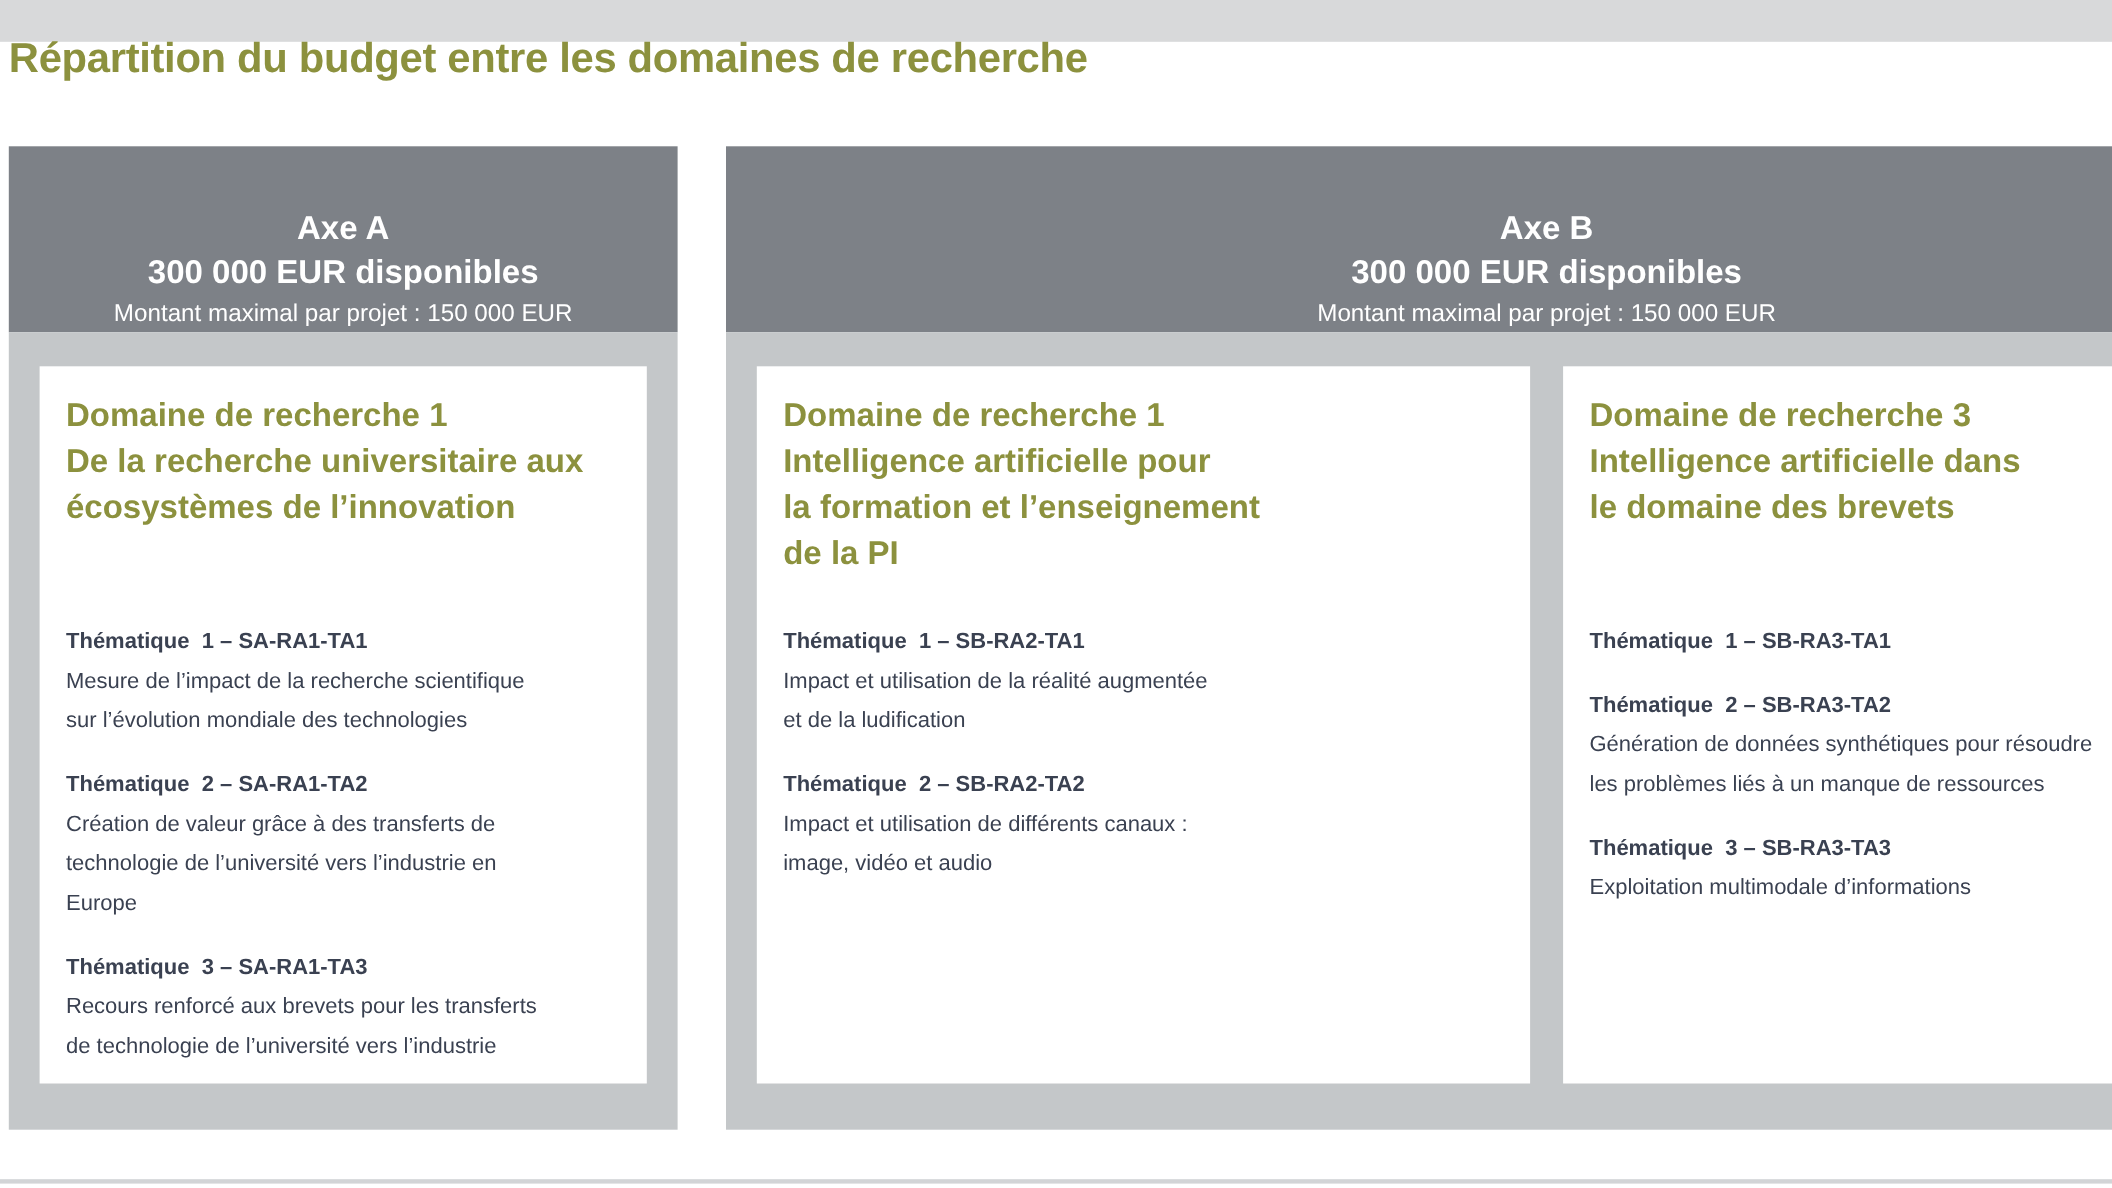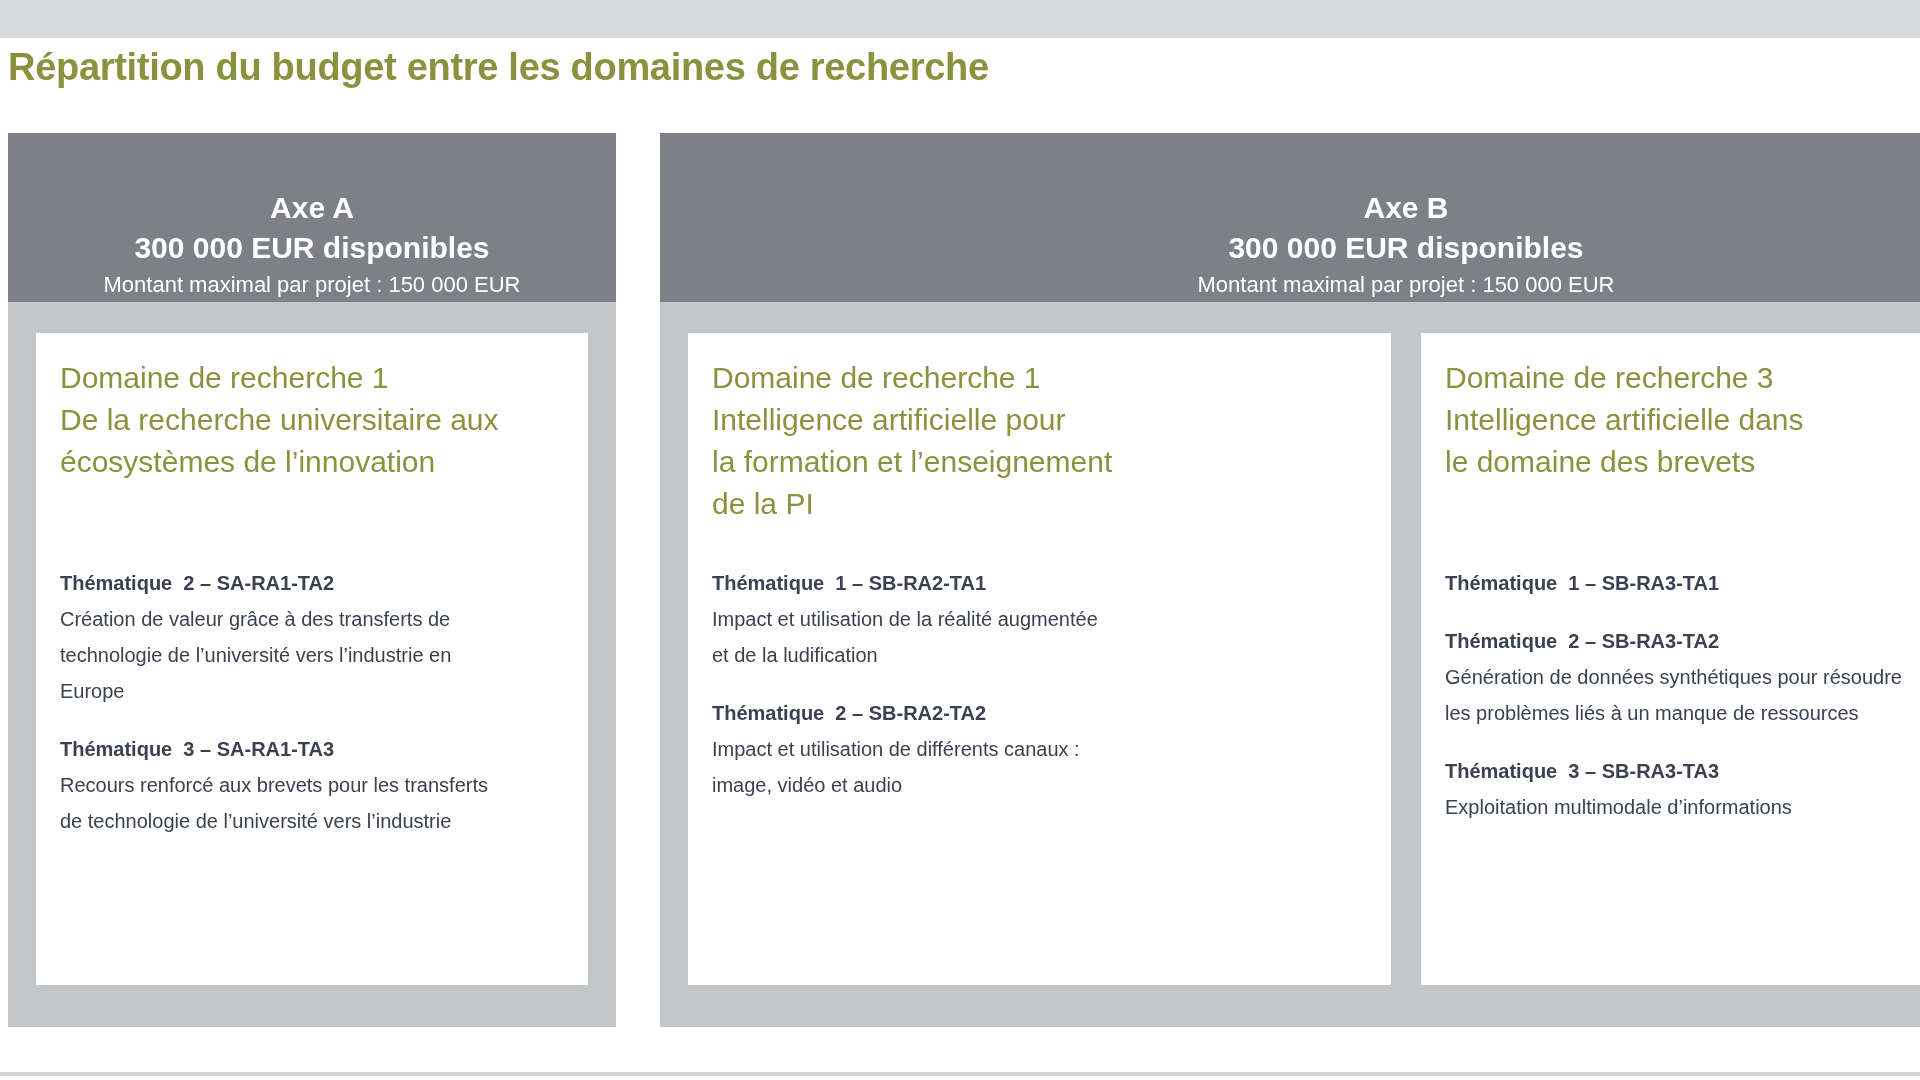--- a/index.html
+++ b/index.html
@@ -21,21 +21,21 @@
     background: #d8d9da;
   }
   .bottom-rule {
     position: absolute;
     top: 1072px; left: 0;
     width: 1920px; height: 4px;
     background: #d2d4d6;
   }
   .page-title {
     position: absolute;
-    top: 46px; left: 8px;
+    top: 32px; left: 8px;
     margin: 0;
     font-size: 38px;
     font-weight: bold;
     color: #8c913e;
     letter-spacing: -0.3px;
   }
   .panel {
     position: absolute;
     top: 133px;
     height: 894px;
@@ -76,21 +76,21 @@
     height: 652px;
     box-sizing: border-box;
     padding: 24px 14px 0 24px;
     flex: 1 1 0;
     min-width: 0;
   }
   .card-heading {
     margin: 0;
     color: #8c913e;
     font-size: 30px;
-    font-weight: normal;
+    font-weight: bold;
     line-height: 42px;
     height: 208px;
     white-space: pre-line;
   }
   .theme {
     margin: 0 0 22px 0;
     font-size: 20px;
     line-height: 36px;
     color: #3a4151;
   }
@@ -114,20 +114,25 @@
   <header class="panel-header">
     <div class="axis-title">Axe A</div>
     <div class="axis-amount">300 000 EUR disponibles</div>
     <div class="axis-note">Montant maximal par projet : 150 000 EUR</div>
   </header>
   <div class="panel-body">
     <article class="card">
       <h2 class="card-heading">Domaine de recherche 1
 De la recherche universitaire aux
 écosystèmes de l’innovation</h2>
+      <div class="theme">
+        <span class="theme-label">Thématique&nbsp; 1&nbsp;– SA-RA1-TA1</span>
+        <span class="theme-desc">Mesure de l’impact de la recherche scientifique
+sur l’évolution mondiale des technologies</span>
+      </div>
       <div class="theme">
         <span class="theme-label">Thématique&nbsp; 2 – SA-RA1-TA2</span>
         <span class="theme-desc">Création de valeur grâce à des transferts de
 technologie de l’université vers l’industrie en
 Europe</span>
       </div>
       <div class="theme">
         <span class="theme-label">Thématique&nbsp; 3 – SA-RA1-TA3</span>
         <span class="theme-desc">Recours renforcé aux brevets pour les transferts
 de technologie de l’université vers l’industrie</span>

